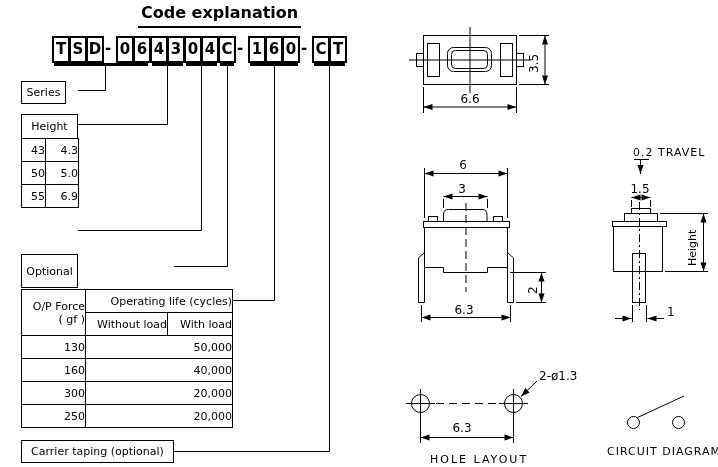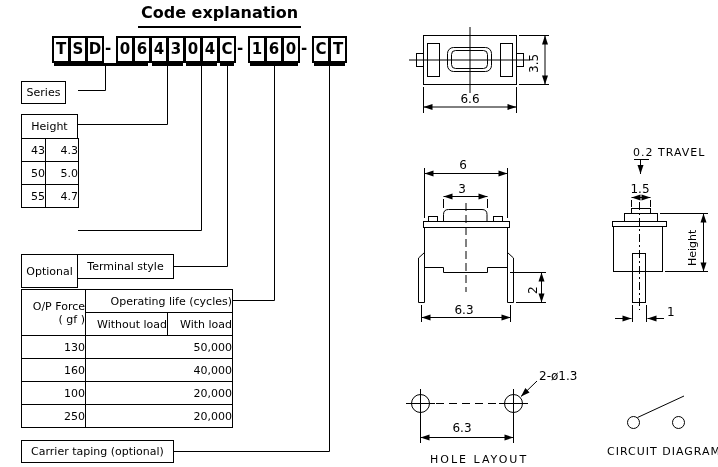--- a/index.html
+++ b/index.html
@@ -206,28 +206,27 @@
         <tr>
       <td style="height:22px">43</td>
       <td>4.3</td>
     </tr>
     <tr>
       <td style="height:22px">50</td>
       <td>5.0</td>
     </tr>
     <tr>
       <td style="height:22px">55</td>
-      <td>4.7</td>
+      <td>6.9</td>
     </tr>
   </tbody>
     </table>
 
 
   <div class="lbox" style="left:21px;top:254px;width:57px;height:34px">Optional</div>
-  <div class="lbox" style="left:77px;top:254px;width:97px;height:25px">Terminal style</div>
 
   <table class="dt" style="left:21px;top:289px">
     <colgroup>
         <col style="width:64px">
         <col style="width:82px">
         <col style="width:65px">
       </colgroup>
     <tbody>
         <tr>
       <td rowspan="2">
@@ -242,21 +241,21 @@
     </tr>
     <tr>
       <td style="height:22px">130</td>
       <td colspan="2">50,000</td>
     </tr>
     <tr>
       <td style="height:22px">160</td>
       <td colspan="2">40,000</td>
     </tr>
     <tr>
-      <td style="height:22px">100</td>
+      <td style="height:22px">300</td>
       <td colspan="2">20,000</td>
     </tr>
     <tr>
       <td style="height:22px">250</td>
       <td colspan="2">20,000</td>
     </tr>
   </tbody>
     </table>
 
   <div class="lbox" style="left:21px;top:440px;width:153px;height:23px">Carrier taping (optional)</div>

